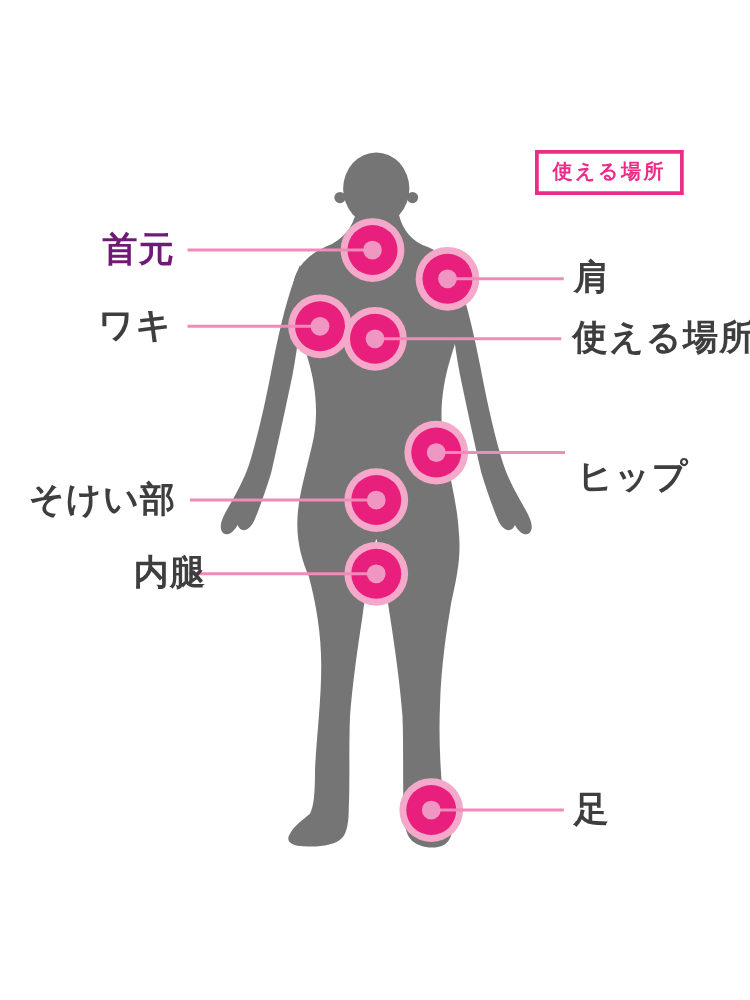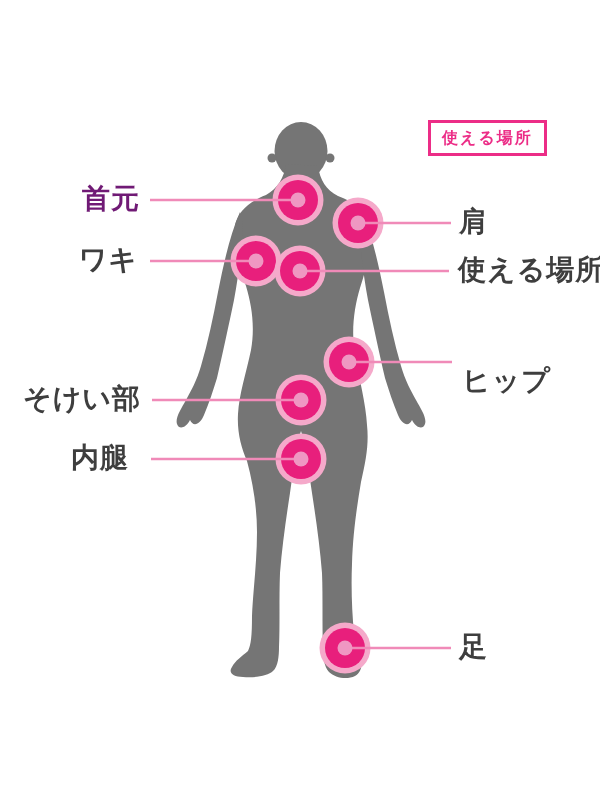--- a/index.html
+++ b/index.html
@@ -150,15 +150,15 @@
   </svg>
 
   <div class="badge" style="border-color: rgb(236, 45, 135); color: rgb(236, 45, 135);">使える場所</div>
 
 <div class="body-label" style="top: 200px; right: 460px; color: #701a75;">首元</div>
     <div class="body-label" style="top: 223px; left: 459px; color: rgb(62, 62, 62);">肩</div>
     <div class="body-label" style="top: 261px; right: 462px; color: rgb(62, 62, 62);">ワキ</div>
     <div class="body-label" style="top: 271px; left: 458px; color: rgb(62, 62, 62);">使える場所</div>
     <div class="body-label" style="top: 382px; left: 462px; color: rgb(62, 62, 62);">ヒップ</div>
     <div class="body-label" style="top: 400px; right: 459px; color: rgb(62, 62, 62); text-align: right;">そけい部</div>
-    <div class="body-label" style="top: 459px; right: 471px; color: rgb(62, 62, 62); margin-left: 18px;">内腿</div>
+    <div class="body-label" style="top: 459px; right: 435px; color: rgb(62, 62, 62); margin-left: 18px;">内腿</div>
     <div class="body-label" style="top: 648px; left: 459px; color: rgb(62, 62, 62);">足</div>
   </div>
 
 </body></html>

